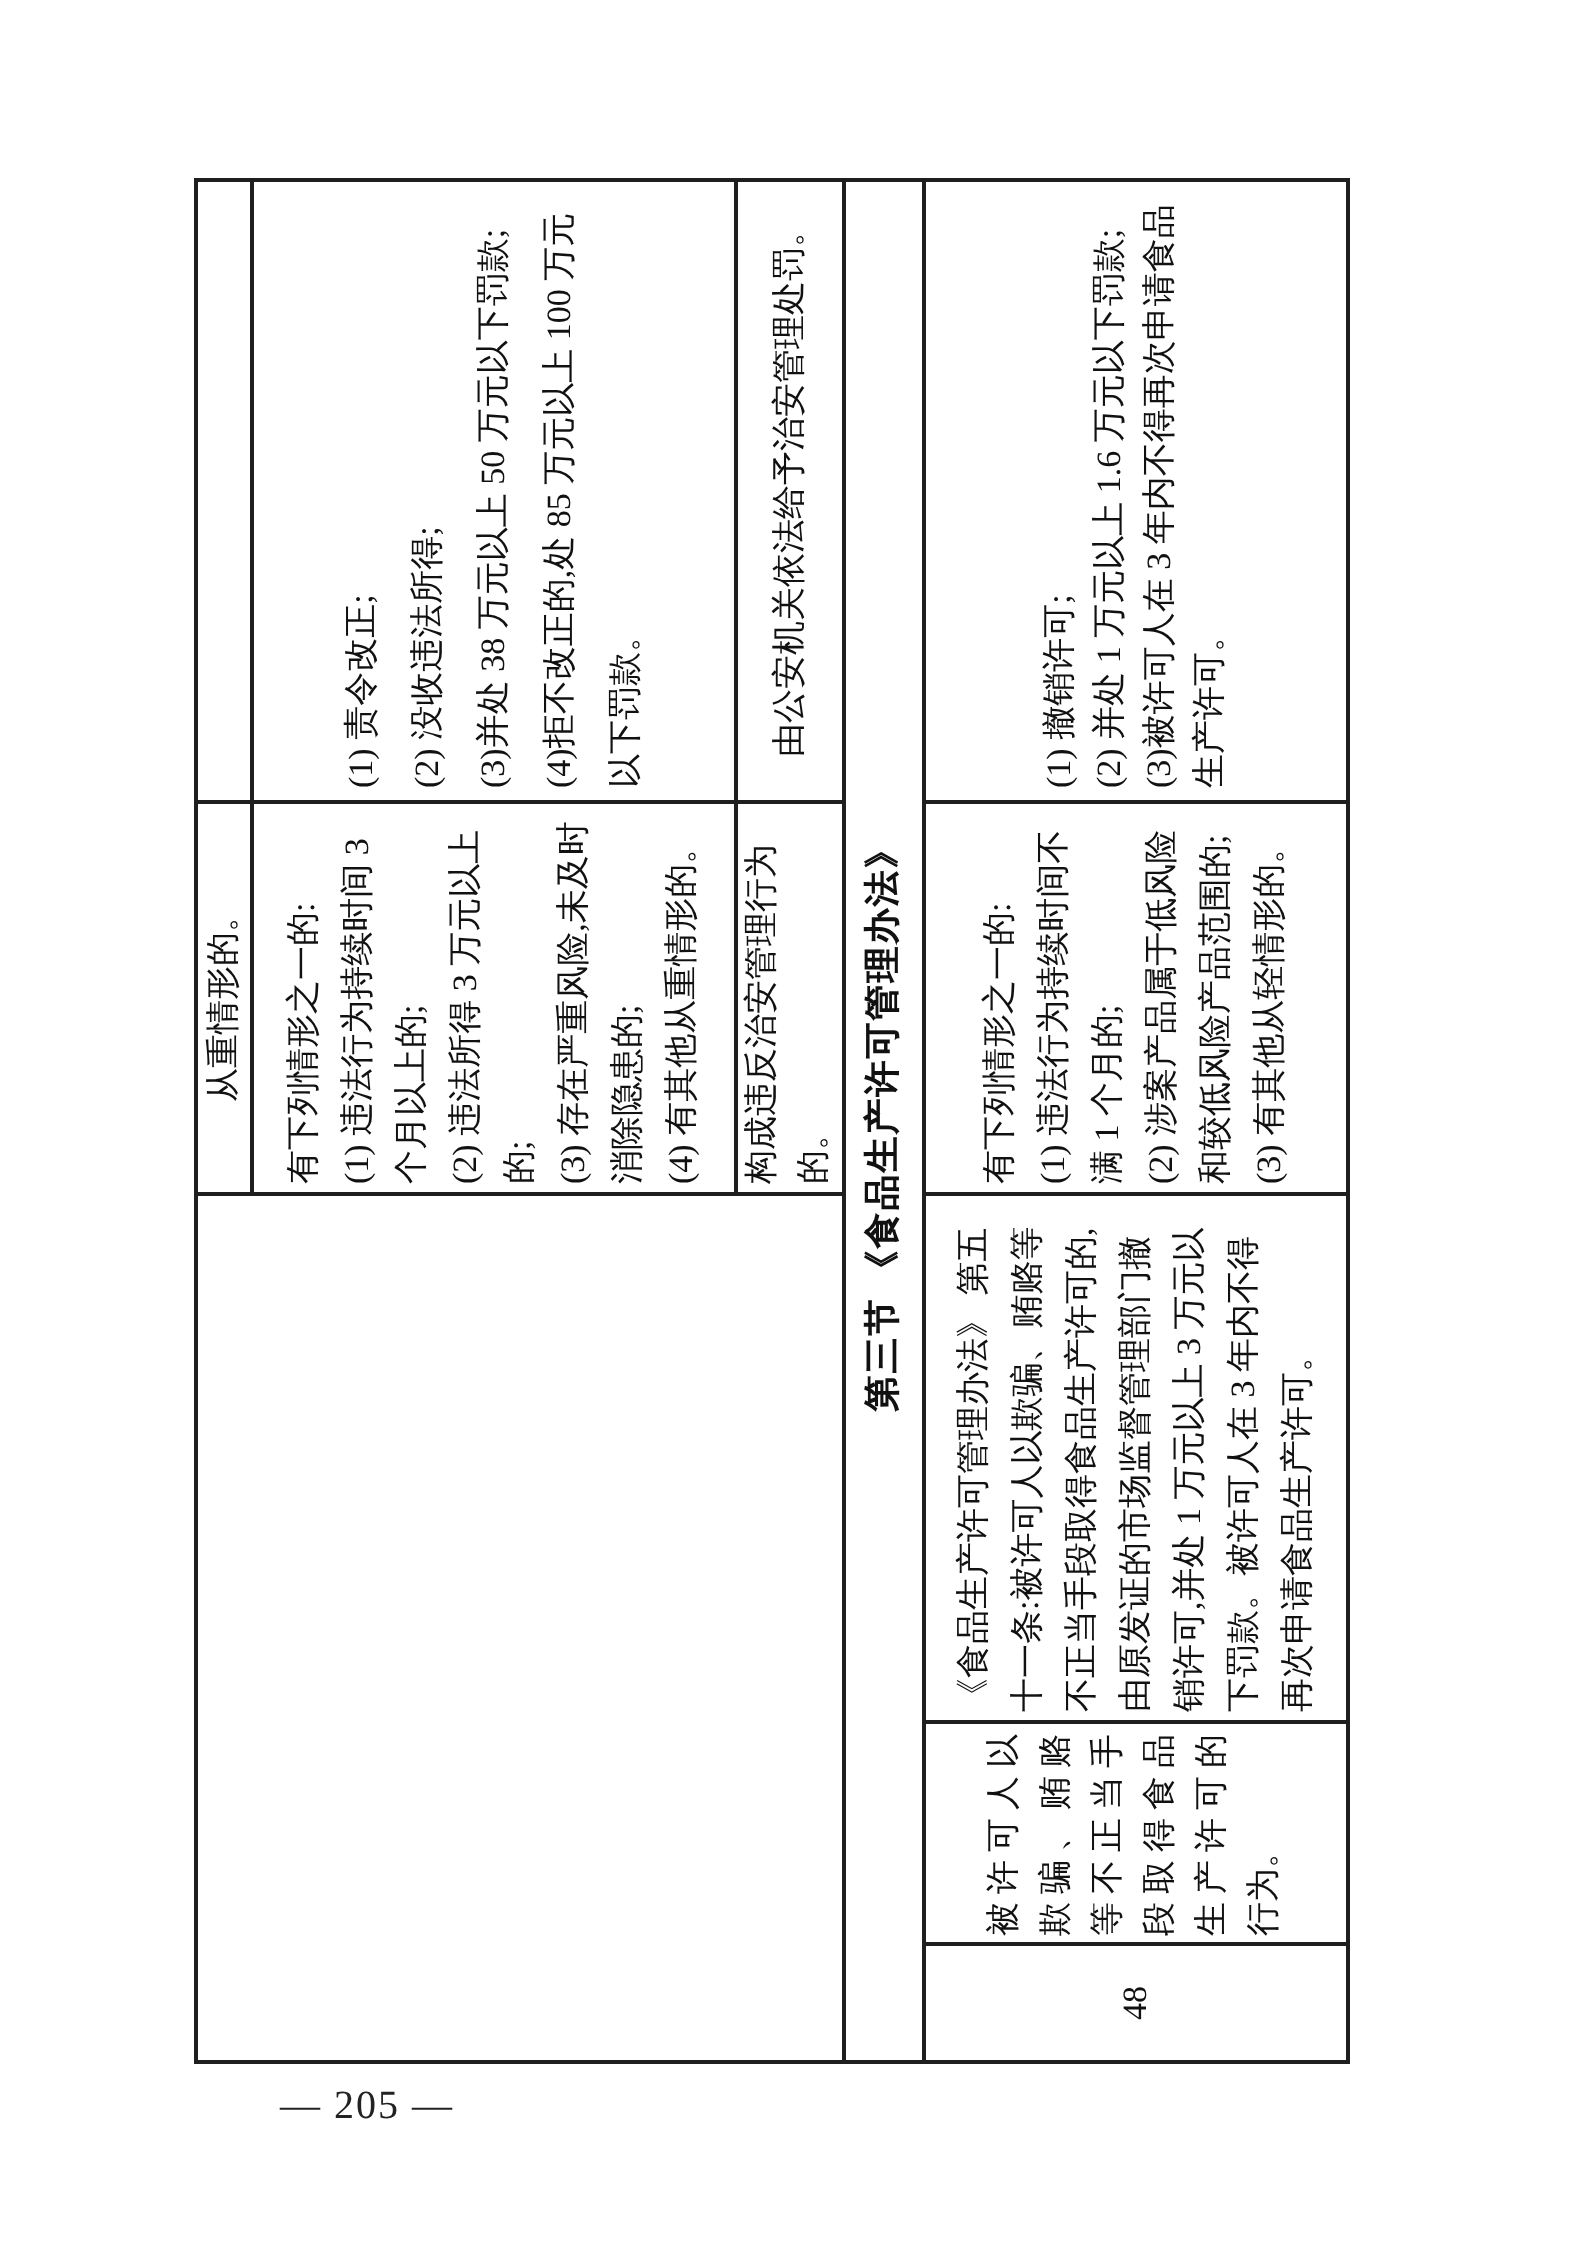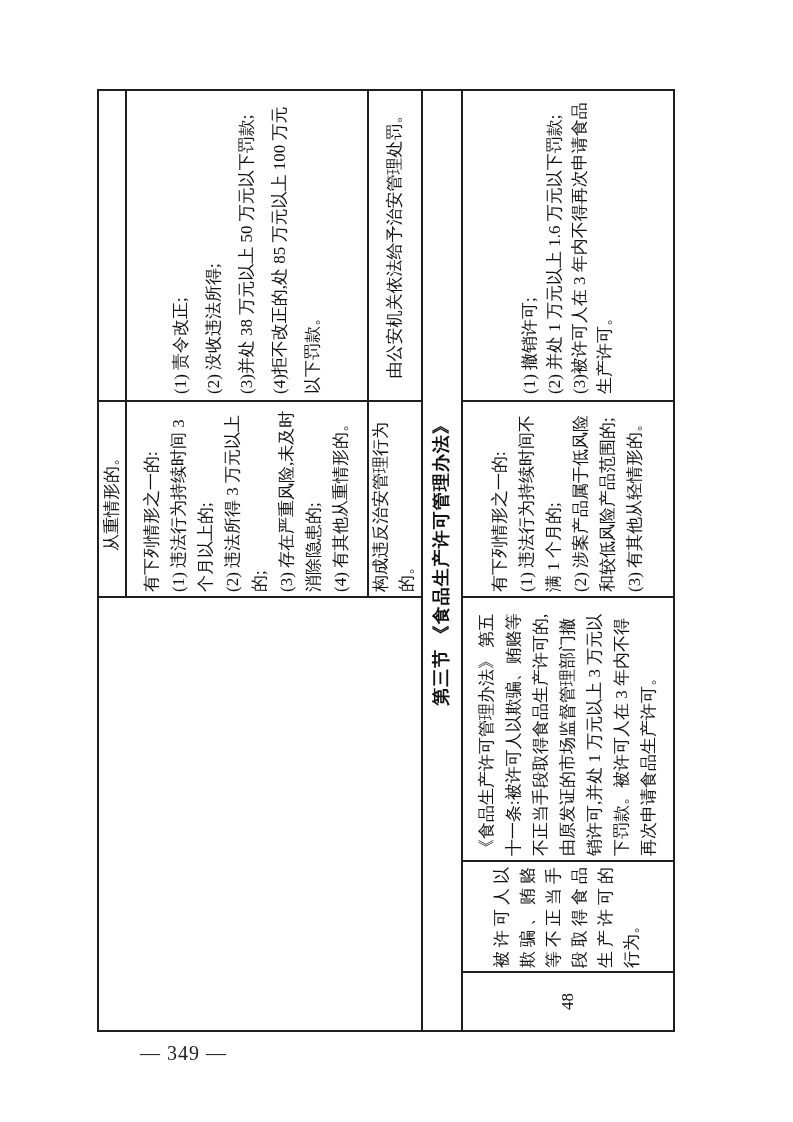--- a/index.html
+++ b/index.html
@@ -125,15 +125,15 @@
 (2) 涉案产品属于低风险和较低风险产品范围的;
 (3) 有其他从轻情形的。</div>
 
       <div class="cell cell-pen48">(1) 撤销许可;
 (2) 并处 1 万元以上 1.6 万元以下罚款;
 (3)被许可人在 3 年内不得再次申请食品生产许可。</div>
 
     </div>
   </div>
 
-  <div class="footer">— 349 —</div>
+  <div class="footer">— 205 —</div>
 
 </div>
 
 </body></html>

